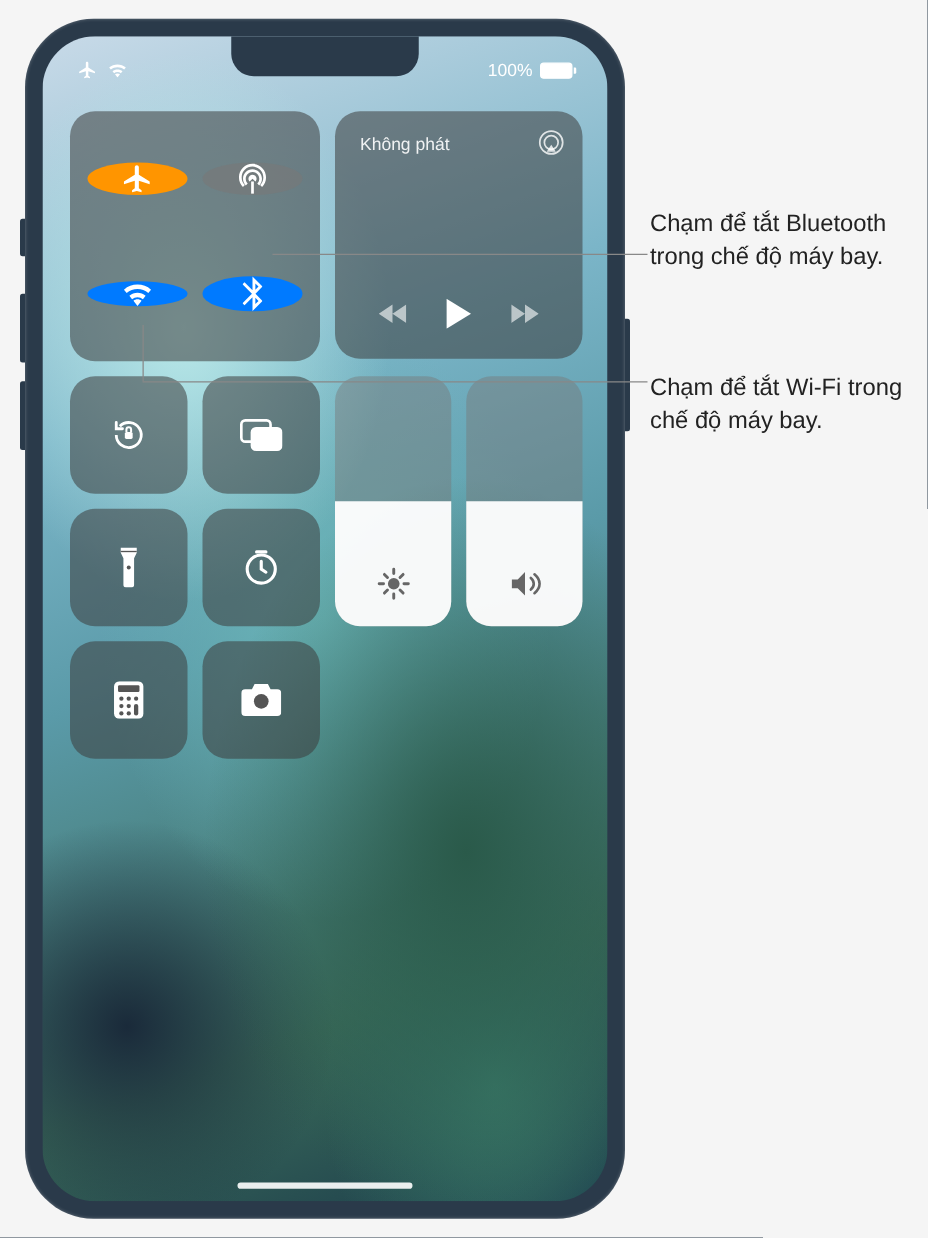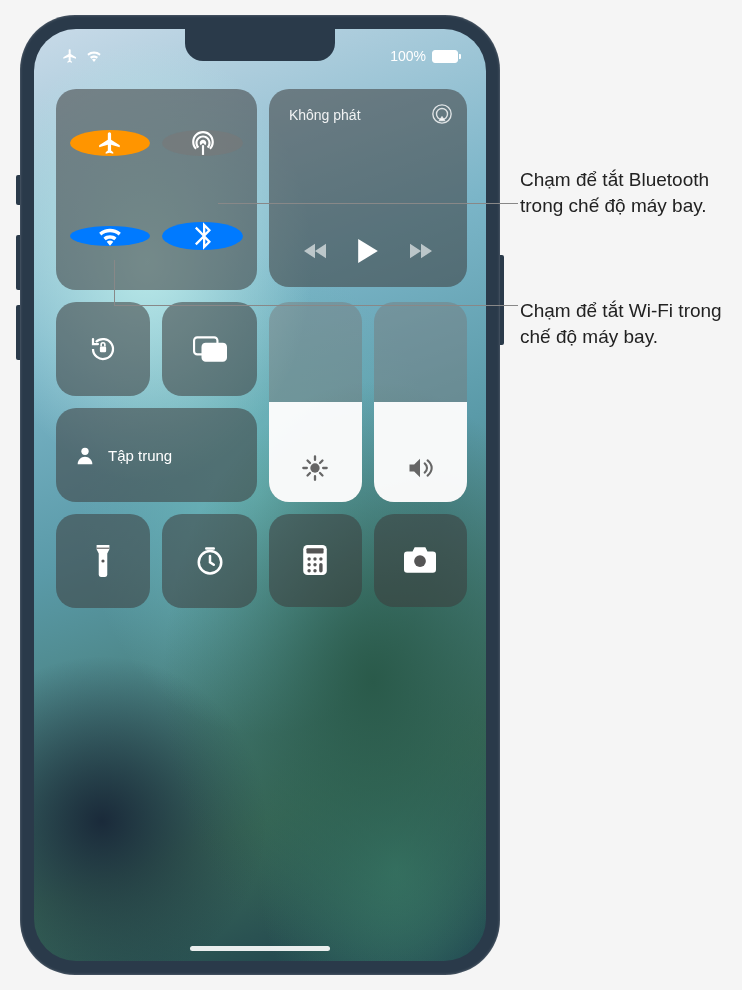--- a/index.html
+++ b/index.html
@@ -324,27 +324,20 @@
       <div class="tile tile-1x2">
         <div class="slider-fill"></div>
         <span class="slider-icon">
           <svg width="28" height="28" viewBox="0 0 24 24" fill="#666">
               <path d="M3 9v6h4l5 5V4L7 9H3z"></path>
               <path d="M16 8c1.2 1 2 2.4 2 4s-.8 3-2 4M18.5 5.5c2 1.7 3.5 4 3.5 6.5s-1.5 4.8-3.5 6.5" stroke="#666" stroke-width="1.8" fill="none" stroke-linecap="round"></path>
             </svg>
         </span>
       </div>
 
-      <div class="tile tile-2x1 focus-tile">
-        <svg width="22" height="22" viewBox="0 0 24 24" fill="white">
-            <circle cx="12" cy="8" r="4"></circle>
-            <path d="M4 22c0-4.4 3.6-8 8-8s8 3.6 8 8H4z"></path>
-          </svg>
-        <span class="focus-text">Tập trung</span>
-      </div>
 
       <div class="tile tile-1x1">
         <svg width="18" height="32" viewBox="0 0 16 30" fill="white">
             <path d="M2 0h12v4l-2 4v20a2 2 0 0 1-2 2H6a2 2 0 0 1-2-2V8L2 4V0z"></path>
             <circle cx="8" cy="15" r="1.5" fill="#555"></circle>
             <rect x="2" y="2.5" width="12" height="1" fill="#555"></rect>
           </svg>
       </div>
 
       <div class="tile tile-1x1">

